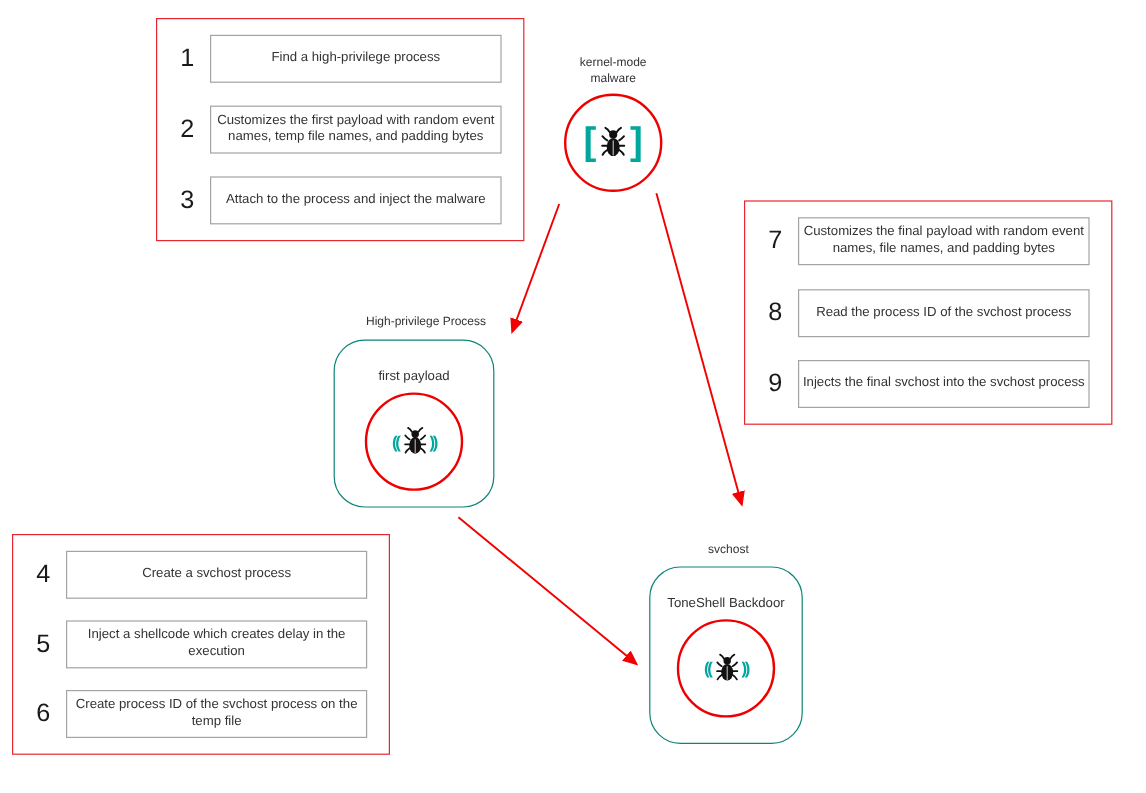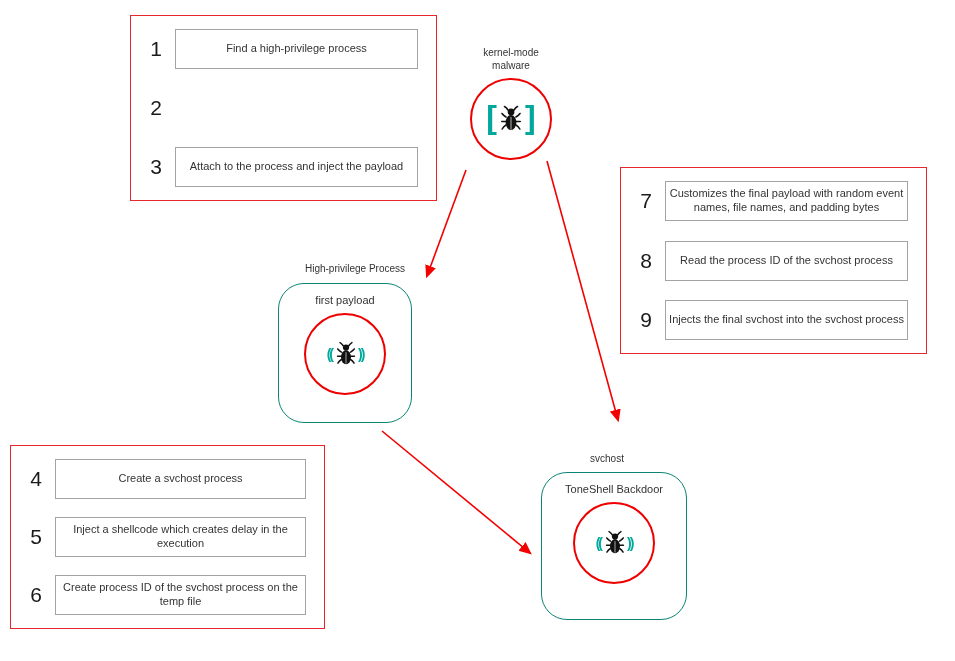--- a/index.html
+++ b/index.html
@@ -27,22 +27,22 @@
   #hp-label      { left:276px; top:262px; width:158px; }
   #svchost-label { left:561px; top:452px; width:92px;text-align:center; }
 
   .kernel-circle { position:absolute; left:470px; top:78px; width:82px; height:82px;
     border:2px solid #ef0000; border-radius:50%; background:#fff;
     display:flex; align-items:center; justify-content:center; gap:2px; }
   .bracket { color:#00a79d; font-size:32px; font-weight:bold; line-height:1; margin-top:-4px; }
 
   .proc-node { position:absolute; border:1px solid #0e8476; border-radius:26px; background:#fff; }
   #hp-node      { left:278px; top:283px; width:134px; height:140px; }
-  #svchost-node { left:541px; top:472px; width:146px; height:148px; }
-  .proc-title { text-align:center; font-size:11px; color:#333; margin-top:10px; padding:0 6px; }
+  #svchost-node { left:541px; top:472px; width:128px; height:148px; }
+  .proc-title { text-align:center; font-size:11px; color:#333; margin-top:24px; padding:0 6px; }
   .proc-circle { width:82px; height:82px; border:2px solid #ef0000; border-radius:50%;
     margin:7px auto 0; display:flex; align-items:center; justify-content:center; background:#fff; }
   .wave { color:#00a79d; font-size:14px; font-weight:bold; letter-spacing:-2px; line-height:1; }
   .wave.left { margin-right:3px; }
   .wave.right { margin-left:1px; }
 
   .bug { display:block; }
   .hidden-defs { position:absolute; width:0; height:0; overflow:hidden; }
 </style>
 </head>
@@ -81,25 +81,28 @@
 
   <div class="step-group" id="group-1-3">
     <div class="step-row">
       <span class="step-num">1</span>
       <div class="step-box">
         <span class="step-text">Find a high-privilege process</span>
       </div>
     </div>
     <div class="step-row">
       <span class="step-num">2</span>
+      <div class="step-box">
+        <span class="step-text">Customizes the first payload with random event names, temp file names, and padding bytes</span>
+      </div>
     </div>
     <div class="step-row">
       <span class="step-num">3</span>
       <div class="step-box">
-        <span class="step-text">Attach to the process and inject the payload</span>
+        <span class="step-text">Attach to the process and inject the malware</span>
       </div>
     </div>
   </div>
 
   <div class="step-group" id="group-7-9">
     <div class="step-row">
       <span class="step-num">7</span>
       <div class="step-box">
         <span class="step-text">Customizes the final payload with random event names, file names, and padding bytes</span>
       </div>

